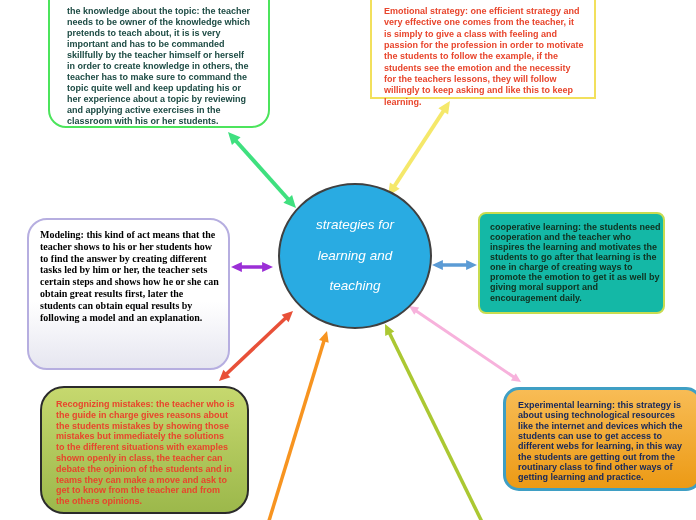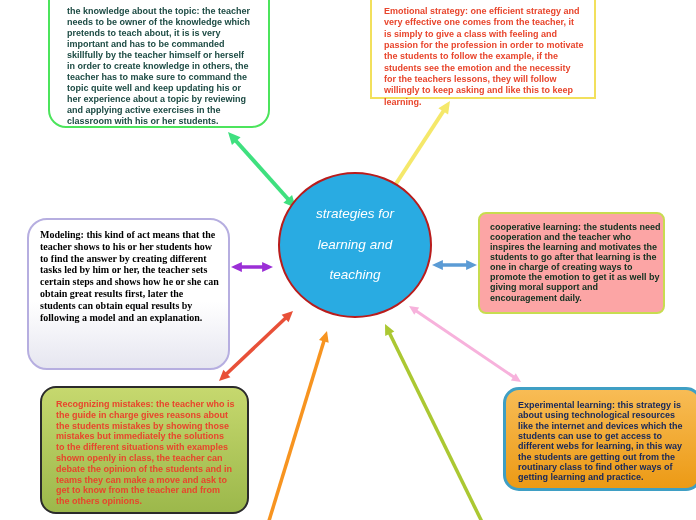--- a/index.html
+++ b/index.html
@@ -16,43 +16,43 @@
     padding:28px 14px 8px 17px;
   }
   .node-emotional{
     left:370px;top:-16px;width:226px;height:115px;
     background:#ffffff;border:2px solid #f2e05c;
     color:#e8452c;font-size:9px;line-height:1.26;font-weight:600;
     padding:20px 10px 8px 12px;
   }
   .center-circle{
     position:absolute;z-index:1;box-sizing:border-box;
-    left:278px;top:172px;width:154px;height:146px;border-radius:50%;
-    background:#29abe2;border:2px solid #b91c1c;
+    left:278px;top:183px;width:154px;height:146px;border-radius:50%;
+    background:#29abe2;border:2px solid #404040;
     color:#ffffff;font-style:italic;font-size:13.5px;line-height:2.25;
     display:flex;align-items:center;justify-content:center;text-align:center;
     padding:0 20px;
   }
   .node-modeling{
     left:27px;top:218px;width:203px;height:152px;
     background:linear-gradient(180deg,#ffffff 55%,#e6e6f0 100%);
     border:2px solid #b6aee0;border-radius:20px;
     color:#000000;font-family:"Liberation Serif",serif;font-size:10px;line-height:1.18;
     padding:9px 8px 6px 11px;
   }
   .node-cooperative{
     left:478px;top:212px;width:187px;height:102px;
-    background:#fca5a5;border:2px solid #c8dc50;border-radius:8px;
+    background:#14b8a6;border:2px solid #c8dc50;border-radius:8px;
     color:#10301f;font-size:9px;line-height:1.12;
     padding:8px 0 6px 10px;
   }
   .node-recognizing{
     left:40px;top:386px;width:209px;height:128px;
     background:linear-gradient(180deg,#c6d86e 0%,#9cb84b 100%);
-    border:2px solid #2b2b2b;border-radius:16px;
+    border:2px solid #2b2b2b;border-radius:24px;
     color:#e8452c;font-size:9px;line-height:1.2;
     padding:11px 12px 6px 14px;
   }
   .node-experimental{
     left:492px;top:387px;width:199px;height:104px;
     background:linear-gradient(180deg,#f8bc55 0%,#ec9a15 100%);
     border:3px solid #3f9fc4;border-radius:16px;
     color:#15275c;font-size:9px;line-height:1.15;
     padding:10px 8px 6px 12px;
     margin-left:11px;

